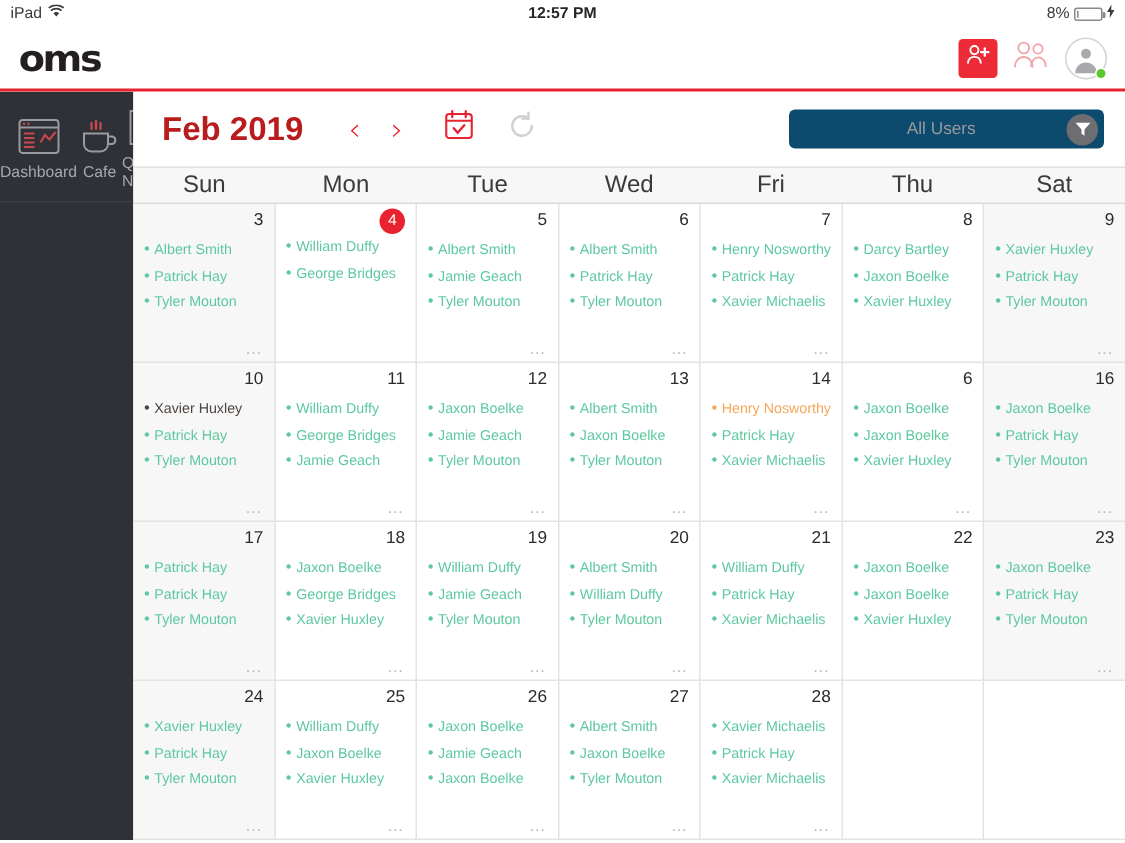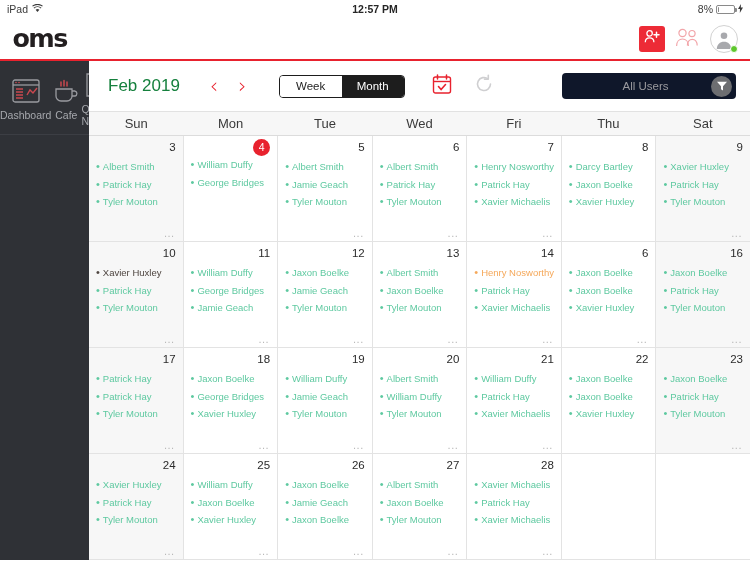--- a/index.html
+++ b/index.html
@@ -98,57 +98,57 @@
   #fusion-word { font-size: 10px; font-weight: bold; color: #a6a8ad; letter-spacing: 1.1px; }
   #fusion-sd { font-size: 10px; color: #6f7177; letter-spacing: 0.5px; }
 
   
   #cal-pane { flex: 1; display: flex; flex-direction: column; background: #ffffff; min-width: 0; }
 
   #cal-toolbar {
     height: 50px; display: flex; align-items: center;
     padding: 0 14px 0 19px; gap: 0; background: #fff;
   }
-  #month-title { font-size: 17px; color: #15803d; font-weight: normal; }
+  #month-title { font-size: 22px; color: #b91c1c; font-weight: bold; }
   #nav-arrows { display: flex; align-items: center; gap: 20px; margin-left: 30px; }
   .nav-arrow {
     color: #e8222e; font-size: 21px; line-height: 1;
     font-family: "DejaVu Sans", sans-serif; font-weight: 300;
   }
   #view-toggle {
     margin-left: 32px; display: flex;
     border: 1px solid #1d1d1d; border-radius: 4px; overflow: hidden; height: 23px;
   }
   .vt-seg {
     display: flex; align-items: center; justify-content: center;
     width: 62px; font-size: 11.5px; background: #fff; color: #1d1d1d;
   }
   .vt-seg.sel { background: #1d1d1d; color: #ffffff; }
   #today-btn { margin-left: 27px; display: flex; align-items: center; }
   #refresh-btn { margin-left: 22px; display: flex; align-items: center; }
   #user-filter {
-    margin-left: auto; width: 174px; height: 26px;
-    background: #0f172a; border-radius: 4px;
+    margin-left: auto; width: 210px; height: 26px;
+    background: #0c4a6e; border-radius: 4px;
     display: flex; align-items: center; padding: 0 4px 0 0; position: relative;
   }
   #filter-label { flex: 1; text-align: center; font-size: 11.5px; color: #9a9a9e; padding-left: 18px; }
   #filter-icon-circle {
     width: 21px; height: 21px; border-radius: 50%; background: #6d6e71;
     display: flex; align-items: center; justify-content: center;
   }
 
   
   #weekday-row {
     display: grid; grid-template-columns: repeat(7, 1fr);
     height: 25px; background: #f7f7f7;
     border-top: 1px solid #e2e2e2; border-bottom: 1px solid #dcdcdc;
   }
   .weekday {
     display: flex; align-items: center; justify-content: center;
-    font-size: 13px; color: #3a3a3a;
+    font-size: 16px; color: #3a3a3a;
   }
 
   
   #cal-grid {
     flex: 1; display: grid;
     grid-template-columns: repeat(7, 1fr);
     grid-auto-rows: 1fr;
     background: #e3e3e3;
     gap: 1px 1px;
     border-bottom: 1px solid #e3e3e3;
@@ -343,24 +343,20 @@
     </div>
   </div>
 
   <div id="cal-pane">
 
     <div id="cal-toolbar">
       <div id="month-title">Feb 2019</div>
       <div id="nav-arrows">
         <span class="nav-arrow">‹</span>
         <span class="nav-arrow">›</span>
-      </div>
-      <div id="view-toggle">
-        <div class="vt-seg">Week</div>
-        <div class="vt-seg sel">Month</div>
       </div>
       <div id="today-btn">
         <span>
           <svg width="20" height="21" viewBox="0 0 20 21">
             <rect x="1.5" y="3" width="17" height="16" rx="2" fill="none" stroke="#e8222e" stroke-width="1.4"></rect>
             <path d="M1.5 7.5 h17" stroke="#e8222e" stroke-width="1.4"></path>
             <path d="M5.5 1 v4 M14.5 1 v4" stroke="#e8222e" stroke-width="1.5" stroke-linecap="round"></path>
             <path d="M6.5 12.5 l2.6 3 4.4-5" stroke="#e8222e" stroke-width="1.6" fill="none" stroke-linecap="round"></path>
           </svg>
         </span>

